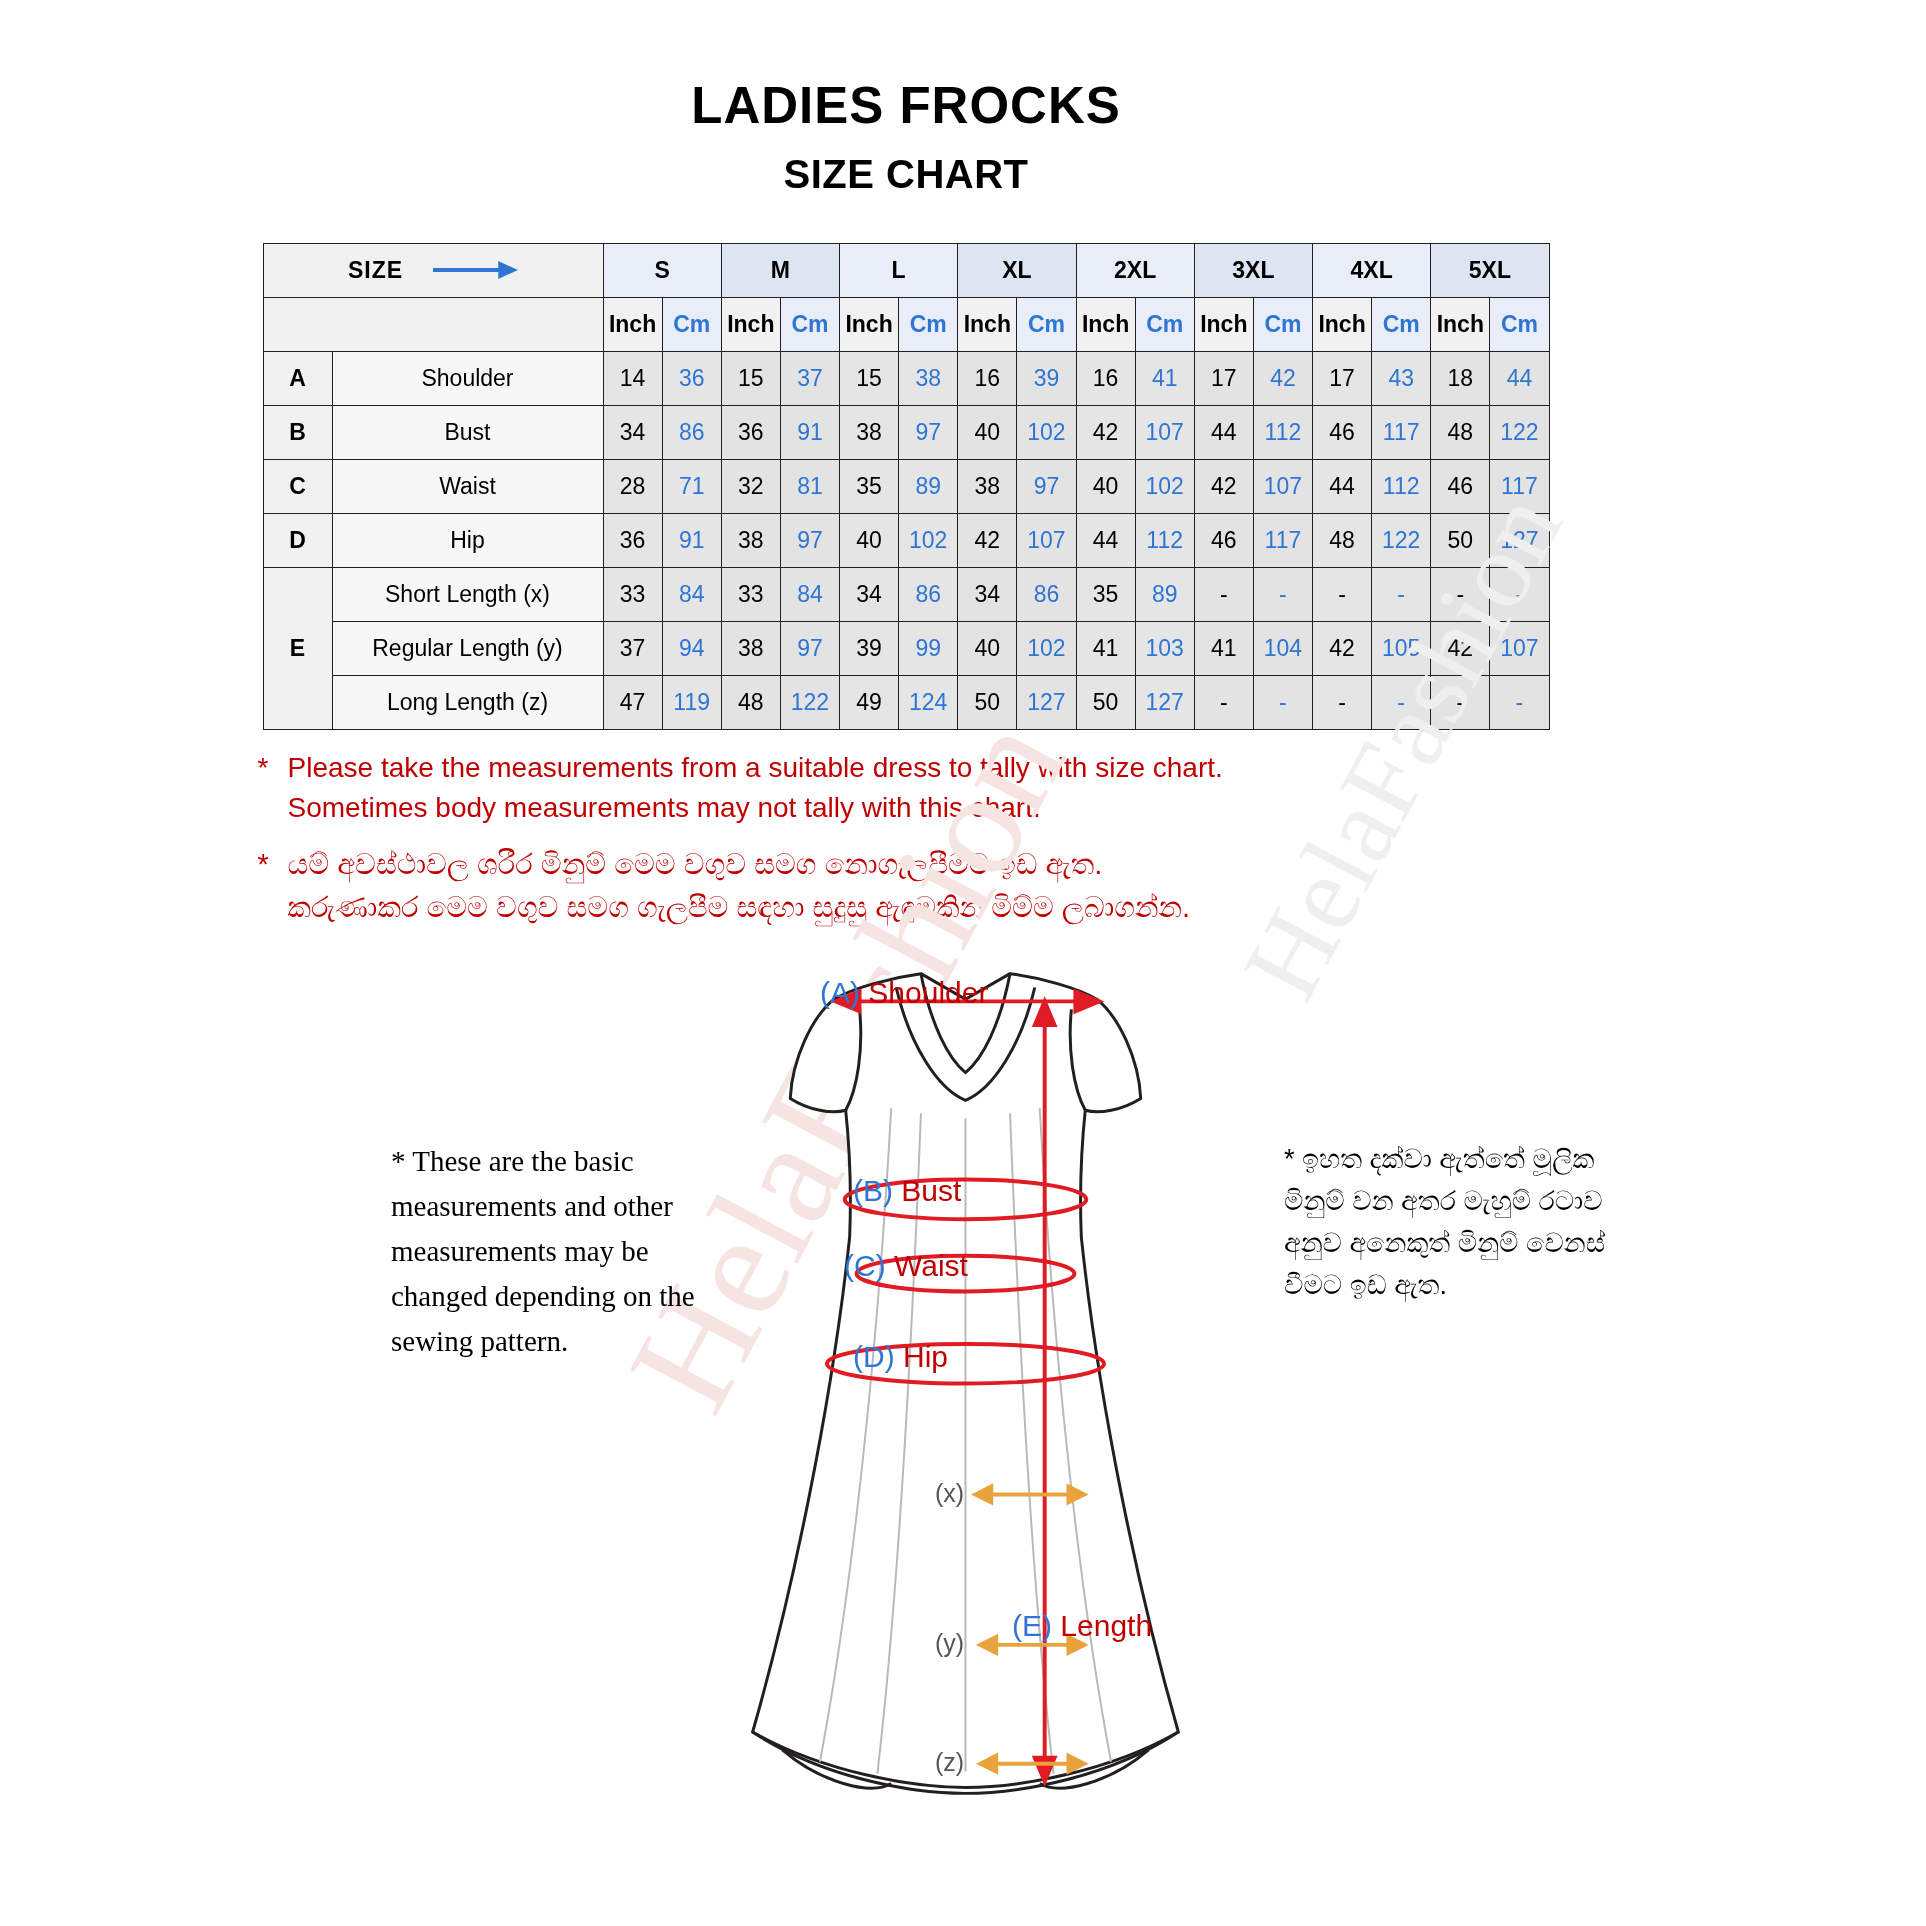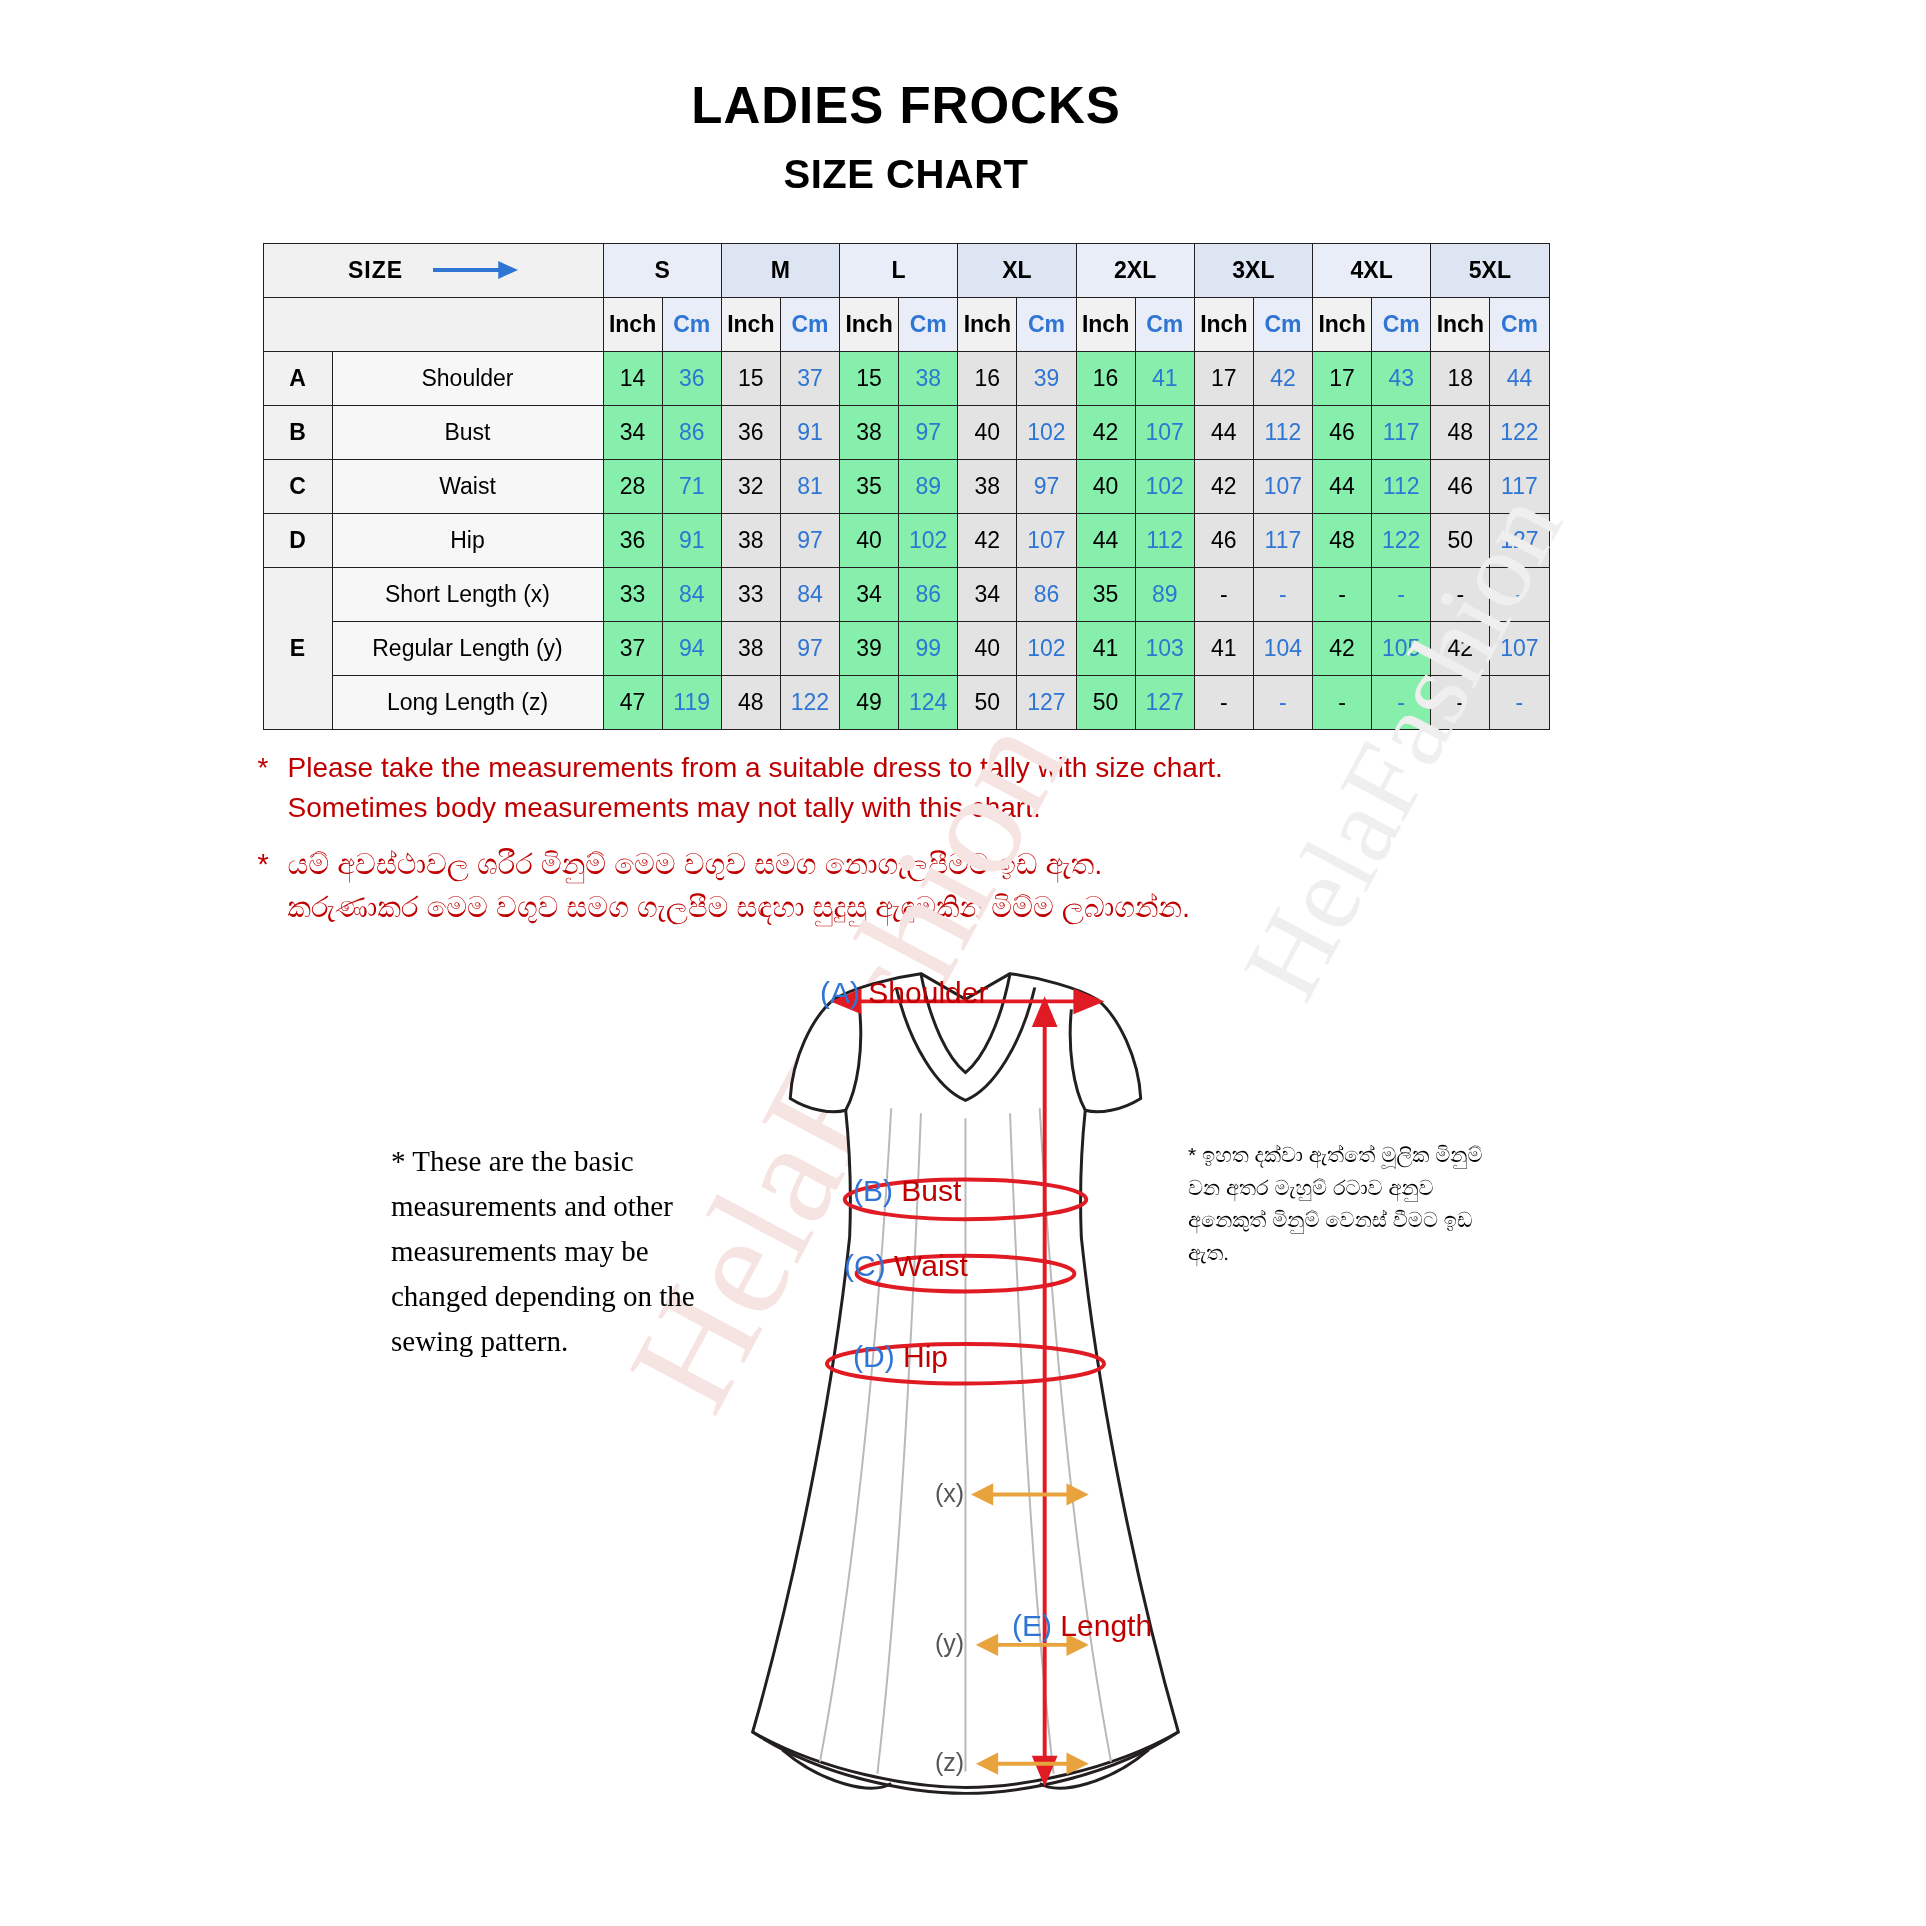--- a/index.html
+++ b/index.html
@@ -90,21 +90,21 @@
     font-weight: bold;
     background: #f1f1f1;
     width: 69px;
   }
   .row-name {
     font-size: 26px;
     text-align: center;
     background: #f7f7f7;
   }
   td.shade { background: #e3e3e3; }
-  td.plain { background: #86efac; }
+  td.plain { background: #e5e5e5; }
 
   
   .notes {
     margin: 18px auto 0 auto;
     width: 1297px;
     color: #c00000;
     font-size: 28px;
     line-height: 1.45;
   }
   .note-line { display: flex; gap: 12px; }
@@ -150,24 +150,24 @@
     top: 1139px;
     width: 327px;
     font-size: 29px;
     line-height: 1.55;
     font-family: "Liberation Serif", serif;
     color: #000;
     z-index: 3;
   }
   .right-note {
     position: absolute;
-    left: 1188px;
+    left: 1284px;
     top: 1139px;
     width: 327px;
-    font-size: 21px;
+    font-size: 27px;
     line-height: 1.55;
     color: #000;
     z-index: 3;
   }
   .svg-holder {
     position: absolute;
     left: 0;
     top: 0;
     z-index: 2;
   }

